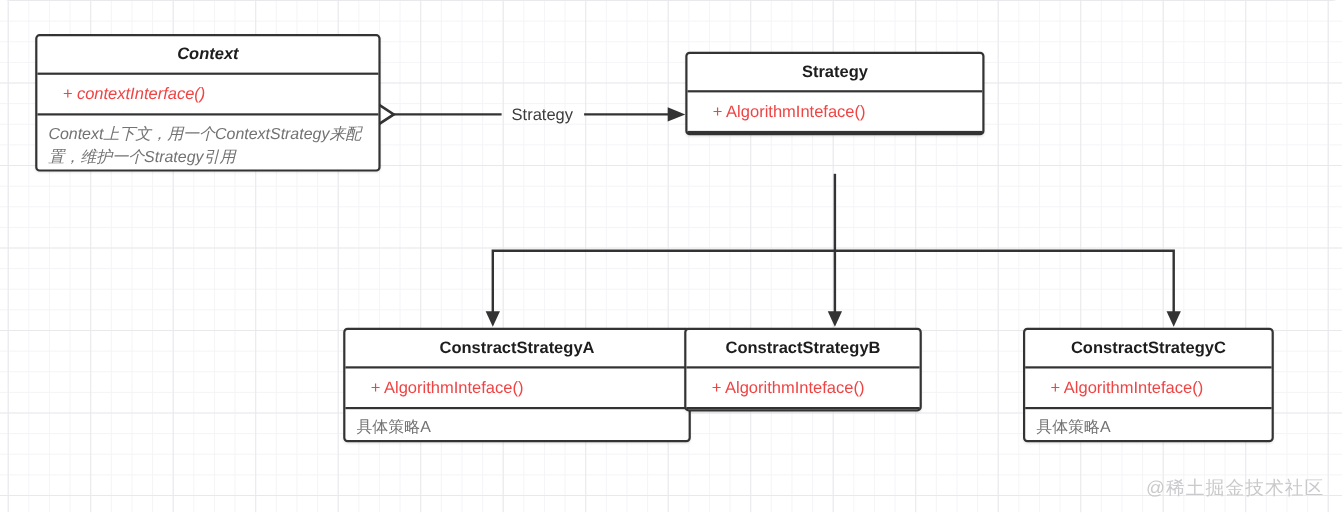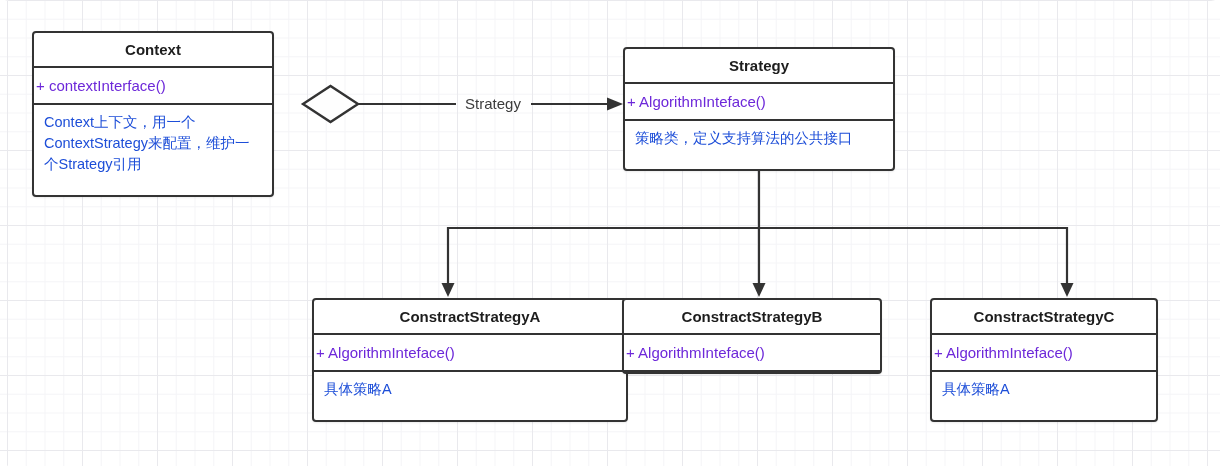--- a/index.html
+++ b/index.html
@@ -66,31 +66,31 @@
     font-size: 15px;
     font-weight: 700;
     color: #1d1d1d;
     border-bottom: 2.5px solid #333333;
     box-sizing: border-box;
   }
   .uml-attr {
     height: 37px;
     display: flex;
     align-items: center;
-    padding: 0 2px;
+    padding: 0 23px;
     font-size: 15px;
-    color: #6d28d9;
+    color: #ef4444;
     border-bottom: 2.5px solid #333333;
     box-sizing: border-box;
   }
   .uml-desc {
-    padding: 7px 10px 20px 10px;
+    padding: 7px 10px 0 10px;
     font-size: 14.5px;
     line-height: 21px;
-    color: #1d4ed8;
+    color: #737373;
   }
   .watermark {
     position: absolute;
     right: 16px;
     bottom: 11px;
     font-size: 17px;
     letter-spacing: 1px;
     color: #cacacc;
     user-select: none;
   }
@@ -109,43 +109,43 @@
     <text x="493" y="109" text-anchor="middle">Strategy</text>
 
     <line x1="759" y1="158" x2="759" y2="229"></line>
     <path d="M448,286 V228 H1067 V286"></path>
     <line x1="759" y1="228" x2="759" y2="286"></line>
     <polygon class="arrowhead" points="448,297 441.5,283 454.5,283"></polygon>
     <polygon class="arrowhead" points="759,297 752.5,283 765.5,283"></polygon>
     <polygon class="arrowhead" points="1067,297 1060.5,283 1073.5,283"></polygon>
   </svg>
 
-  <div class="uml-box" style="left:32px; top:31px; width:242px;">
+  <div class="uml-box" style="left:32px; top:31px; width:314px;font-style:italic;">
     <div class="uml-title">Context</div>
     <div class="uml-attr">+ contextInterface()</div>
     <div class="uml-desc">Context上下文，用一个ContextStrategy来配置，维护一个Strategy引用</div>
   </div>
 
   <div class="uml-box" style="left:623px; top:47px; width:272px;">
     <div class="uml-title">Strategy</div>
     <div class="uml-attr">+ AlgorithmInteface()</div>
-    <div class="uml-desc">策略类，定义支持算法的公共接口</div>
   </div>
 
   <div class="uml-box" style="left:312px; top:298px; width:316px;">
     <div class="uml-title">ConstractStrategyA</div>
     <div class="uml-attr">+ AlgorithmInteface()</div>
     <div class="uml-desc">具体策略A</div>
   </div>
 
-  <div class="uml-box" style="left:622px; top:298px; width:260px;text-align:right;">
+  <div class="uml-box" style="left:622px; top:298px; width:216px;text-align:right;">
     <div class="uml-title">ConstractStrategyB</div>
     <div class="uml-attr">+ AlgorithmInteface()</div>
   </div>
 
   <div class="uml-box" style="left:930px; top:298px; width:228px;">
     <div class="uml-title">ConstractStrategyC</div>
     <div class="uml-attr">+ AlgorithmInteface()</div>
     <div class="uml-desc">具体策略A</div>
   </div>
 
+  <div class="watermark">@稀土掘金技术社区</div>
 
 </div>
 
 </body></html>

